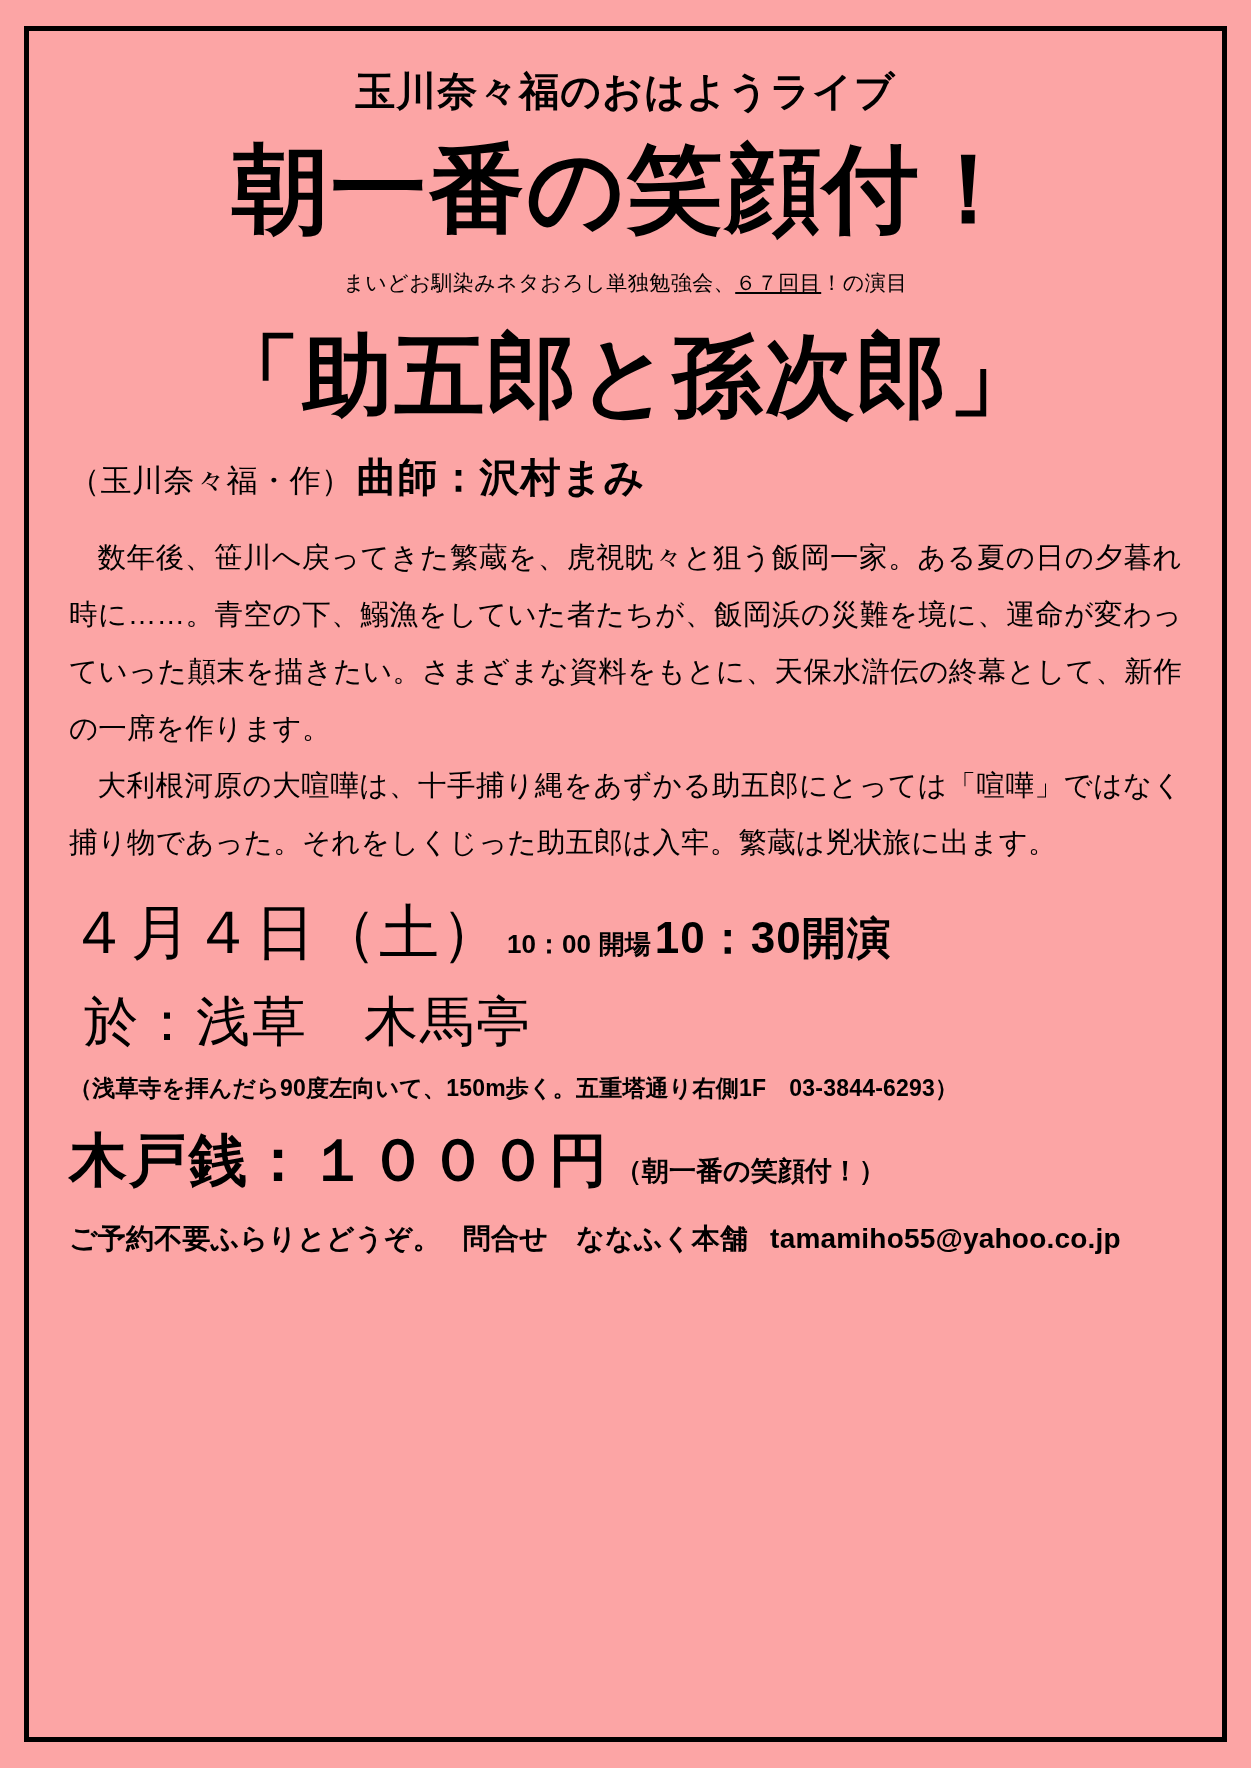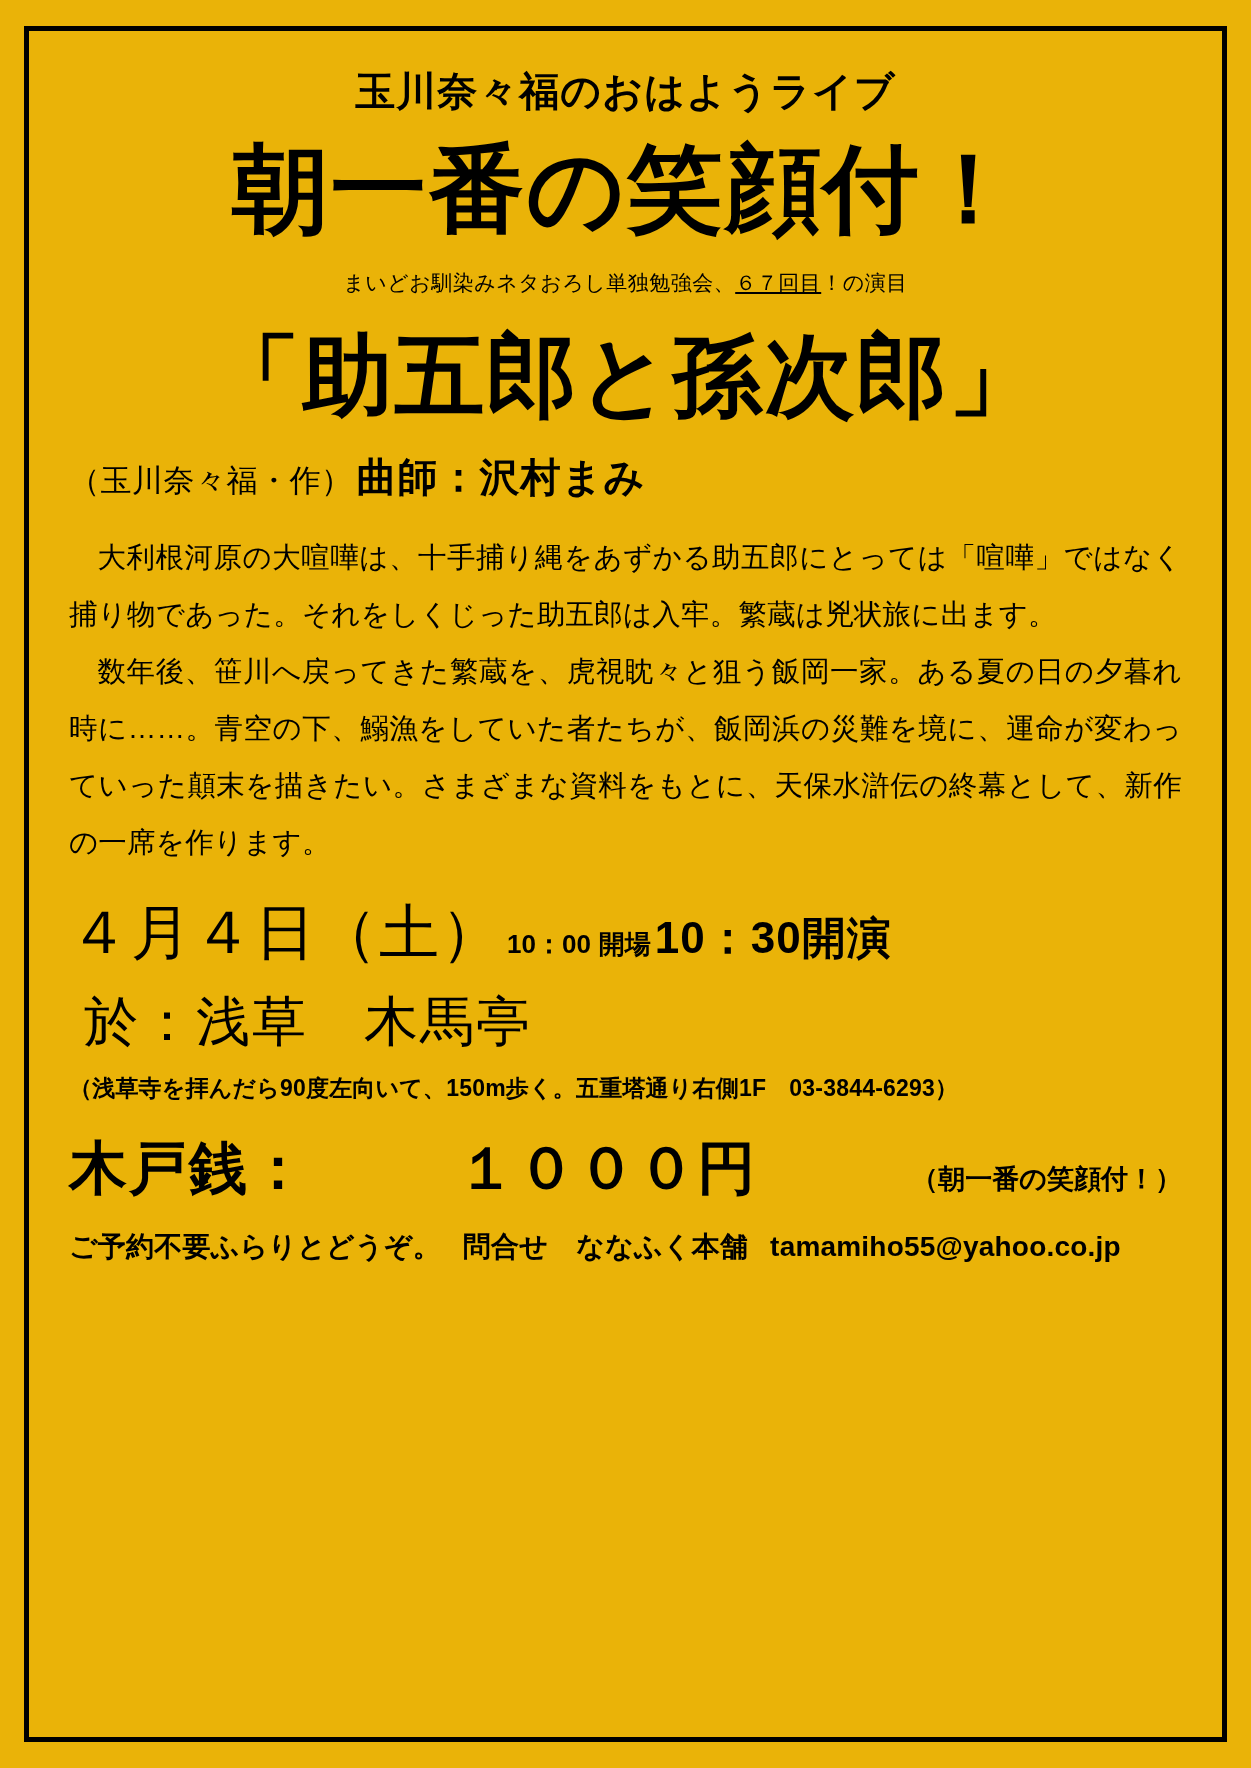--- a/index.html
+++ b/index.html
@@ -13,21 +13,21 @@
     font-family: "Liberation Sans", sans-serif;
     color: #000000;
     -webkit-font-smoothing: antialiased;
   }
   .poster {
     position: relative;
     box-sizing: border-box;
     width: 1251px;
     height: 1768px;
     padding: 26px 24px;
-    background: #eab308;
+    background: #fca5a5;
   }
   .frame {
     box-sizing: border-box;
     width: 100%;
     height: 100%;
     border: 5px solid #000000;
     padding: 24px 40px 10px 40px;
     display: flex;
     flex-direction: column;
   }
@@ -141,22 +141,21 @@
   .venuenote {
     font-size: 23px;
     font-weight: 700;
     margin-top: 14px;
     letter-spacing: 0.2px;
   }
   .priceline {
     display: flex;
     align-items: baseline;
     white-space: nowrap;
-    margin-top: 26px;
-    justify-content: space-between;
+    margin-top: 18px;
   }
   .priceline .big {
     font-size: 58px;
     font-weight: 800;
     letter-spacing: 2px;
   }
   .priceline .note {
     font-size: 27px;
     font-weight: 700;
     margin-left: 6px;
@@ -187,22 +186,22 @@
     </div>
 
 
     <div class="worktitle">「助五郎と孫次郎」</div>
 
     <div class="credits">
       <span class="author">（玉川奈々福・作）</span><span class="player">曲師：沢村まみ</span>
     </div>
 
     <div class="bodytext">
+      <p>数年後、笹川へ戻ってきた繁蔵を、虎視眈々と狙う飯岡一家。ある夏の日の夕暮れ時に……。青空の下、鰯漁をしていた者たちが、飯岡浜の災難を境に、運命が変わっていった顛末を描きたい。さまざまな資料をもとに、天保水滸伝の終幕として、新作の一席を作ります。</p>
       <p>大利根河原の大喧嘩は、十手捕り縄をあずかる助五郎にとっては「喧嘩」ではなく捕り物であった。それをしくじった助五郎は入牢。繁蔵は兇状旅に出ます。</p>
-      <p>数年後、笹川へ戻ってきた繁蔵を、虎視眈々と狙う飯岡一家。ある夏の日の夕暮れ時に……。青空の下、鰯漁をしていた者たちが、飯岡浜の災難を境に、運命が変わっていった顛末を描きたい。さまざまな資料をもとに、天保水滸伝の終幕として、新作の一席を作ります。</p>
     </div>
 
     <div class="schedule">
 
       <div class="dateline">
         <span class="big">４月４日（土）</span>
         <span class="small">10：00</span>
         <span class="small">開場</span>
         <span class="mid">10：30</span>
         <span class="mid">開演</span>

